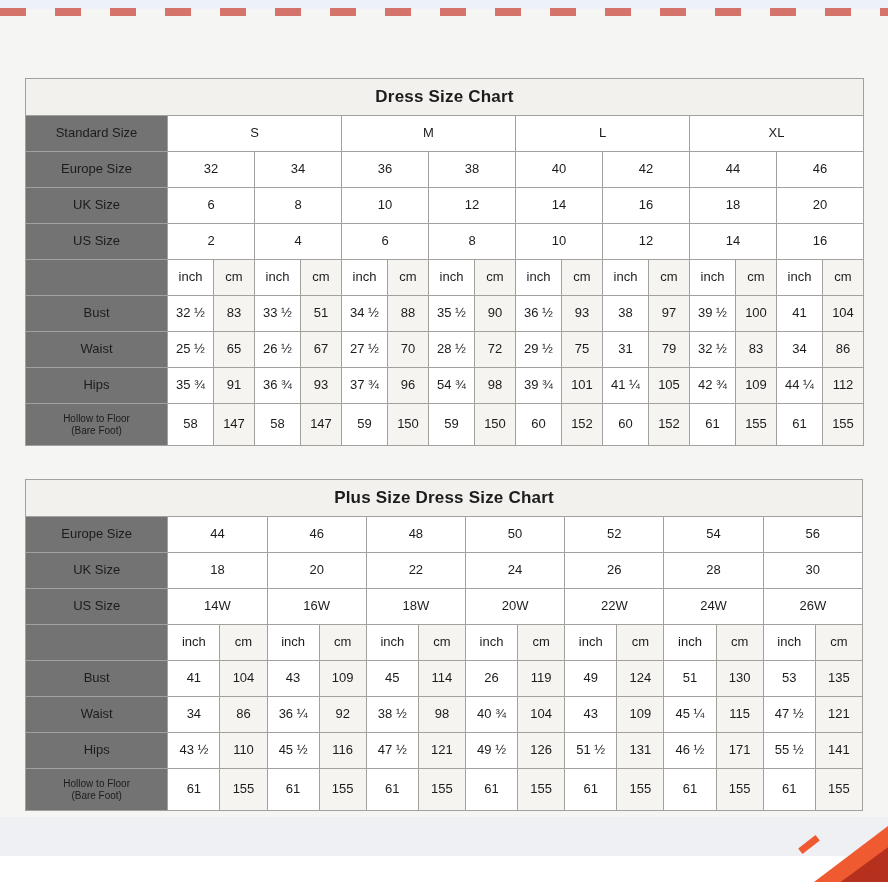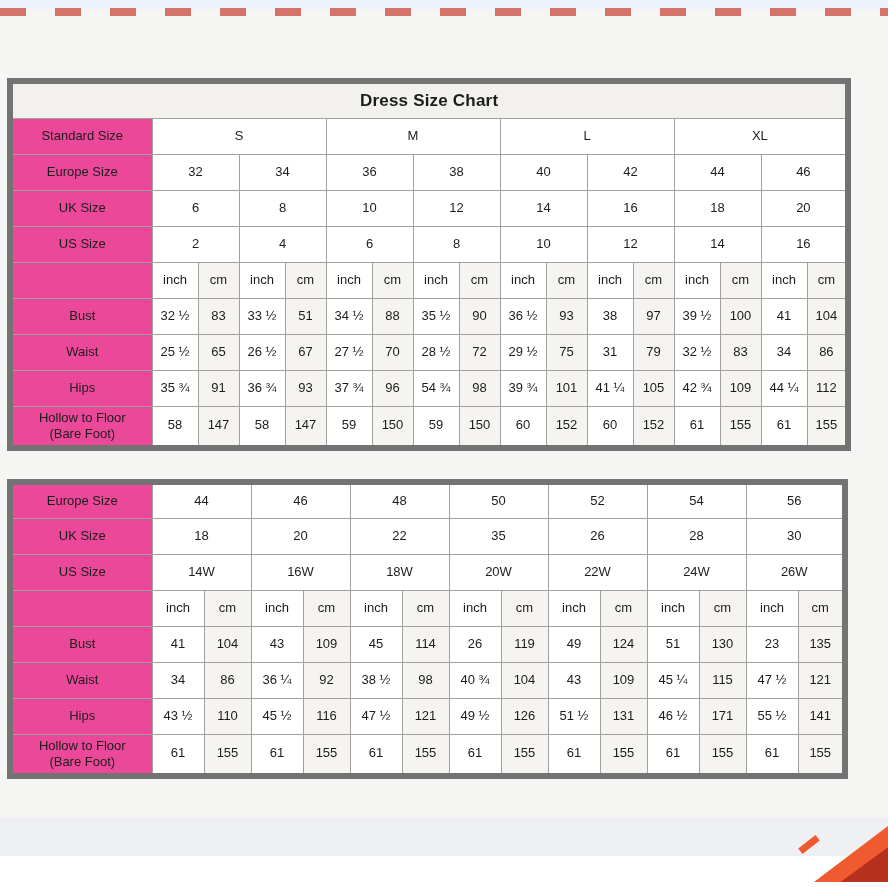--- a/index.html
+++ b/index.html
@@ -15,37 +15,37 @@
   .bottom-band{position:absolute;top:817px;left:0;width:888px;height:39px;}
   .bottom-white{position:absolute;top:856px;left:0;width:888px;height:32px;background:#ffffff;}
   
   .ribbon{position:absolute;right:0;bottom:6px;width:74px;height:56px;}
   .ribbon .tri-a{position:absolute;inset:0;clip-path:polygon(100% 0,100% 100%,0 100%);}
   .ribbon .tri-b{position:absolute;inset:0;clip-path:polygon(100% 38%,100% 100%,36% 100%);}
   .ribbon .dash{position:absolute;left:-16px;bottom:34px;width:22px;height:7px;transform:rotate(-38deg);}
   
   table.chart{
     border-collapse:collapse;table-layout:fixed;
-    position:absolute;left:7px;width:838px;background:#ffffff;
-    border:6px solid #737373;
+    position:absolute;left:25px;width:838px;background:#ffffff;
+    border:1px solid #737373;
   }
   #t1{top:78px;}
   #t2{top:479px;}
   td{
     border:1px solid #a3a19e;
     text-align:center;vertical-align:middle;
     font-size:13px;line-height:1.15;
     height:36px;padding:0 1px;box-sizing:border-box;
     overflow:hidden;white-space:nowrap;
   }
   td.title-cell{font-size:17px;font-weight:bold;background:#f2f1ee;height:37px;letter-spacing:.2px;}
-  td.lbl{background:#ec4899;}
+  td.lbl{background:#737373;}
   td.cm{background:#f5f4f1;}
   tr.hollow td{height:42px;}
-  tr.hollow td.lbl{font-size:13px;white-space:normal;line-height:1.2;}
+  tr.hollow td.lbl{font-size:10px;white-space:normal;line-height:1.2;}
 </style>
 </head>
 <body>
 
 <div class="top-blue-strip" style="background: rgb(237, 241, 249);"></div>
 <div class="top-dash-strip" style="background: repeating-linear-gradient(90deg, rgb(204, 83, 72) 0px, rgb(204, 83, 72) 26px, transparent 26px, transparent 55px);"></div>
 
 <table class="chart" id="t1">
     <colgroup>
       <col style="width: 142px;">
@@ -229,35 +229,38 @@
       <col style="width: 47px;">
       <col style="width: 52px;">
       <col style="width: 47px;">
       <col style="width: 52px;">
       <col style="width: 47px;">
       <col style="width: 52px;">
       <col style="width: 47px;">
     </colgroup>
     <tbody>
       <tr>
+        <td class="title-cell" colspan="15">Plus Size Dress Size Chart</td>
+      </tr>
+      <tr>
         <td class="lbl">Europe Size</td>
         <td colspan="2">44</td>
         <td colspan="2">46</td>
         <td colspan="2">48</td>
         <td colspan="2">50</td>
         <td colspan="2">52</td>
         <td colspan="2">54</td>
         <td colspan="2">56</td>
       </tr>
       <tr>
         <td class="lbl">UK Size</td>
         <td colspan="2">18</td>
         <td colspan="2">20</td>
         <td colspan="2">22</td>
-        <td colspan="2">35</td>
+        <td colspan="2">24</td>
         <td colspan="2">26</td>
         <td colspan="2">28</td>
         <td colspan="2">30</td>
       </tr>
       <tr>
         <td class="lbl">US Size</td>
         <td colspan="2">14W</td>
         <td colspan="2">16W</td>
         <td colspan="2">18W</td>
         <td colspan="2">20W</td>
@@ -291,21 +294,21 @@
         <td>43</td>
         <td class="cm">109</td>
         <td>45</td>
         <td class="cm">114</td>
         <td>26</td>
         <td class="cm">119</td>
         <td>49</td>
         <td class="cm">124</td>
         <td>51</td>
         <td class="cm">130</td>
-        <td>23</td>
+        <td>53</td>
         <td class="cm">135</td>
       </tr>
       <tr>
         <td class="lbl">
           <div>Waist</div>
         </td>
         <td>34</td>
         <td class="cm">86</td>
         <td>36 ¼</td>
         <td class="cm">92</td>

